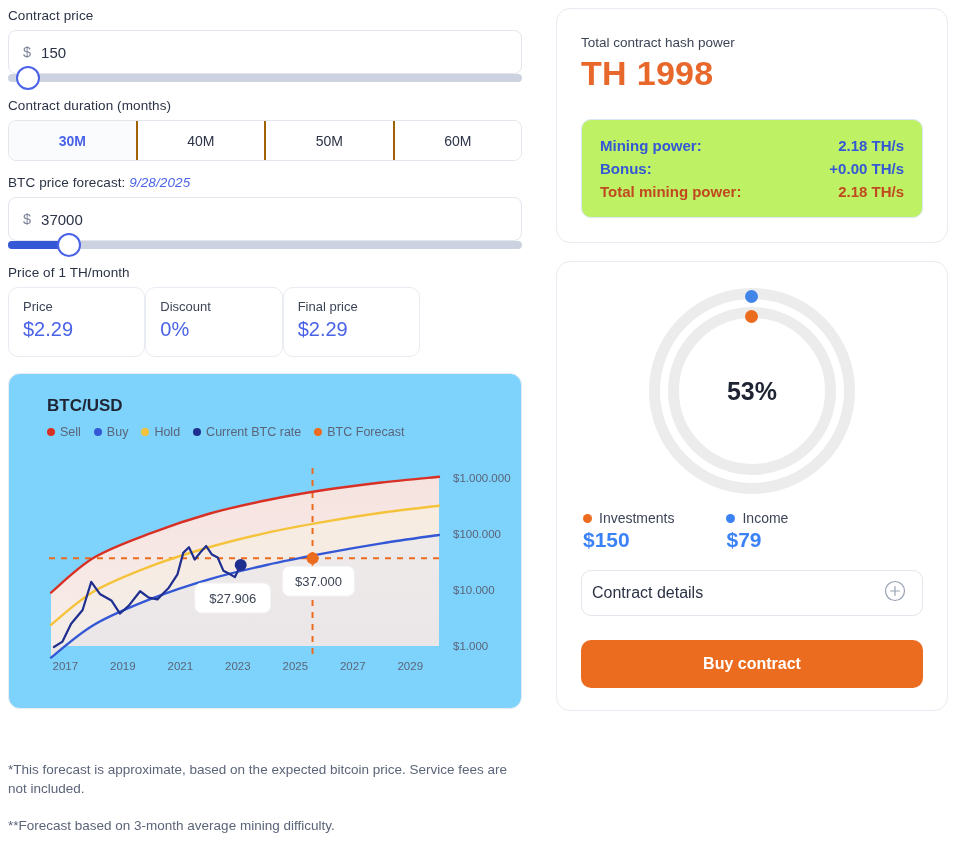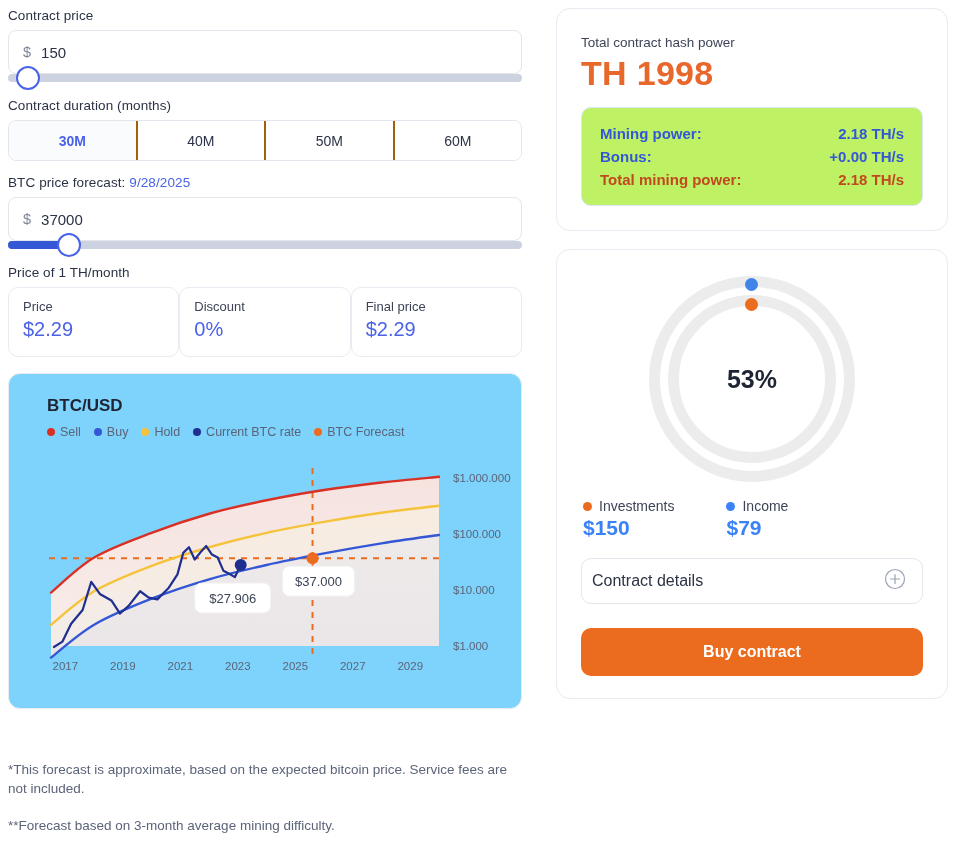--- a/index.html
+++ b/index.html
@@ -11,21 +11,21 @@
     overflow: hidden;
   }
   .page { position: relative; width: 956px; height: 855px; }
 
   
   .left-col { position: absolute; left: 8px; top: 8px; width: 524px; }
 
   .field-label {
     font-size: 13.5px; color: #2b3245; margin-bottom: 7px; letter-spacing: .1px;
   }
-  .field-label .date-link { color: #4a63e7; }
+  .field-label .date-link { color: #4a63e7; font-style: italic; }
 
   .input-wrap { position: relative; margin-bottom: 4px; }
   .text-input {
     width: 514px; height: 44px;
     border: 1px solid #e3e6ed; border-radius: 8px;
     background: #fff;
     display: flex; align-items: center; padding-left: 14px; gap: 10px;
     font-size: 15px;
   }
   .text-input .cur { color: #7c8499; font-size: 14.5px; }
@@ -50,21 +50,21 @@
     border: 1px solid #e3e6ed; border-radius: 8px; overflow: hidden;
   }
   .seg {
     flex: 1; display: flex; align-items: center; justify-content: center;
     font-size: 14px; color: #2b3245; border-right: 2px solid #a16207;
     background: #fff;
   }
   .seg:last-child { border-right: none; }
   .seg.active { color: #4a63e7; font-weight: bold; background: #fafbfd; }
 
-  .price-cards { display: flex; gap: 0; width: 514px; margin-bottom: 16px; }
+  .price-cards { display: flex; gap: 0; width: 412px; margin-bottom: 16px; }
   .price-card {
     flex: 1; height: 70px; border: 1px solid #e8ebf1; border-radius: 10px;
     padding: 11px 14px;
   }
   .price-card .pc-label { font-size: 13px; color: #3c4456; margin-bottom: 4px; }
   .price-card .pc-value { font-size: 20px; color: #4a63e7; font-weight: normal; }
 
   
   .chart-card {
     width: 514px; height: 336px;
@@ -82,21 +82,21 @@
   .footnote + .footnote { margin-top: 18px; }
 
   
   .right-col { position: absolute; left: 556px; top: 8px; width: 392px; }
 
   .card {
     border: 1px solid #e8ebf1; border-radius: 14px; background: #fff;
   }
   .hash-card { padding: 26px 24px 24px 24px; margin-bottom: 18px; }
   .hash-sub { font-size: 13.5px; color: #3c4456; margin-bottom: 4px; }
-  .hash-big { font-size: 34px; font-weight: bold; color: #e8682c; letter-spacing: .3px; margin-bottom: 14px; }
+  .hash-big { font-size: 34px; font-weight: bold; color: #e8682c; letter-spacing: .3px; margin-bottom: 26px; }
   .hash-box {
     border: 1px solid #d8e6f5; border-radius: 10px; background: #bef264;
     padding: 14px 18px;
   }
   .hash-row { display: flex; justify-content: space-between; align-items: center; padding: 3px 0; }
   .hash-row .k { font-size: 15px; font-weight: bold; color: #3457d5; }
   .hash-row .v { font-size: 15px; font-weight: bold; color: #3457d5; }
   .hash-row.total .k, .hash-row.total .v { color: #c1491f; }
 
   .summary-card { padding: 22px 24px 22px 24px; }

